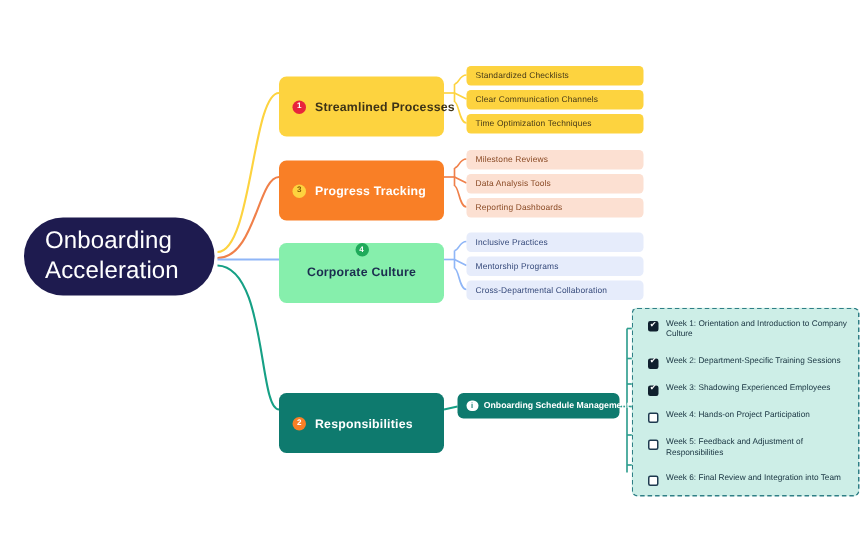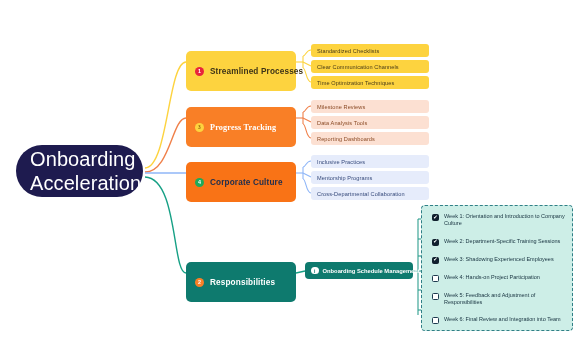--- a/index.html
+++ b/index.html
@@ -13,41 +13,41 @@
 
   #wires { position: absolute; inset: 0; width: 576px; height: 360px; }
 
   .node { position: absolute; display: flex; align-items: center; }
 
   
   #root {
     left: 16px; top: 145px; width: 127px; height: 52px;
     background: #1e1b4f; border-radius: 26px;
     color: #ffffff; padding: 0 14px;
-    font-size: 20px; line-height: 1.22; font-weight: 500;
+    font-size: 16px; line-height: 1.22; font-weight: 500;
     letter-spacing: .1px;
   }
 
   
   .branch {
     height: 40px; border-radius: 5px;
     padding: 0 9px; gap: 6px;
     font-size: 8.2px; font-weight: 700; letter-spacing: .15px;
     white-space: nowrap;
   }
   .badge {
     width: 9px; height: 9px; border-radius: 50%;
     display: flex; align-items: center; justify-content: center;
     color: #fff; font-size: 5.4px; font-weight: 700; flex: 0 0 auto;
   }
   #b1 { left: 186px; top: 51px;  width: 110px; background: #fdd33f; color: #3d3317; }
   #b1 .badge { background: #e8243c; }
-  #b2 { left: 186px; top: 107px; width: 110px; background: #f97f26; color: #ffffff; font-family: Liberation Serif, serif; }
+  #b2 { left: 186px; top: 107px; width: 110px; background: #f97f26; color: #ffffff; }
   #b2 .badge { background: #fdd33f; color: #8a5a07; }
-  #b3 { left: 186px; top: 162px; width: 110px; background: #f97316; color: #1b2d4f; }
+  #b3 { left: 186px; top: 162px; width: 110px; background: #86efac; color: #1b2d4f; flex-direction: column; }
   #b3 .badge { background: #1faa5a; }
   #b4 { left: 186px; top: 262px; width: 110px; background: #0e7a6e; color: #ffffff; align-items: center; }
   #b4 .badge { background: #f97f26; }
 
   
   .leaf {
     height: 13px; border-radius: 3px; padding: 0 6px;
     font-size: 5.6px; letter-spacing: .1px; white-space: nowrap;
   }
   .leaf.y { background: #fdd33f; color: #473a18; }

